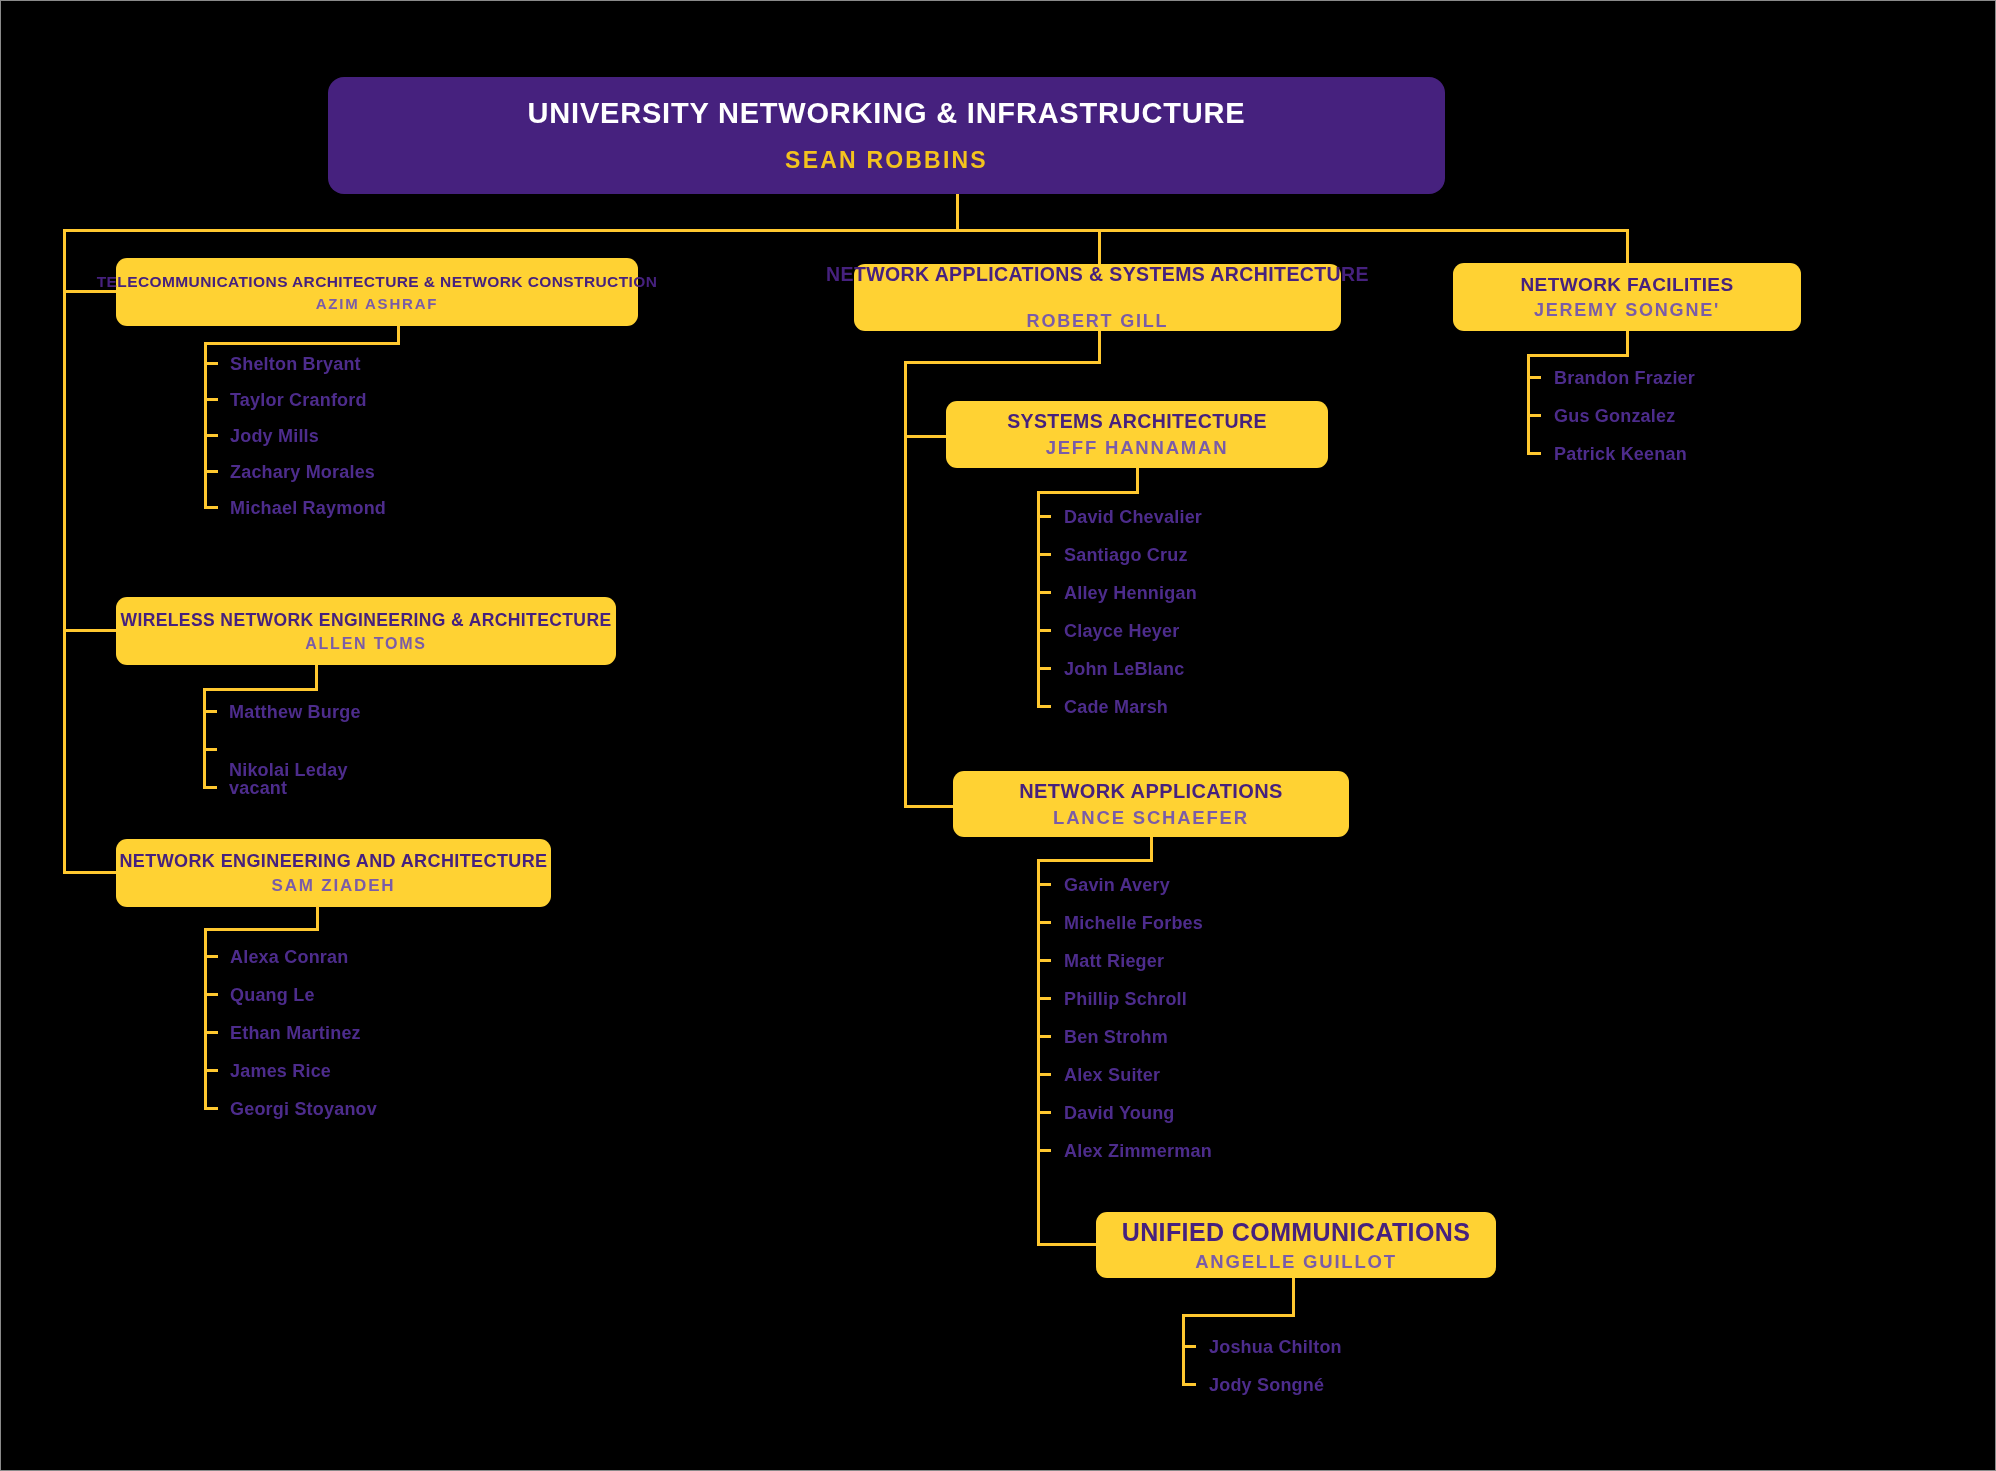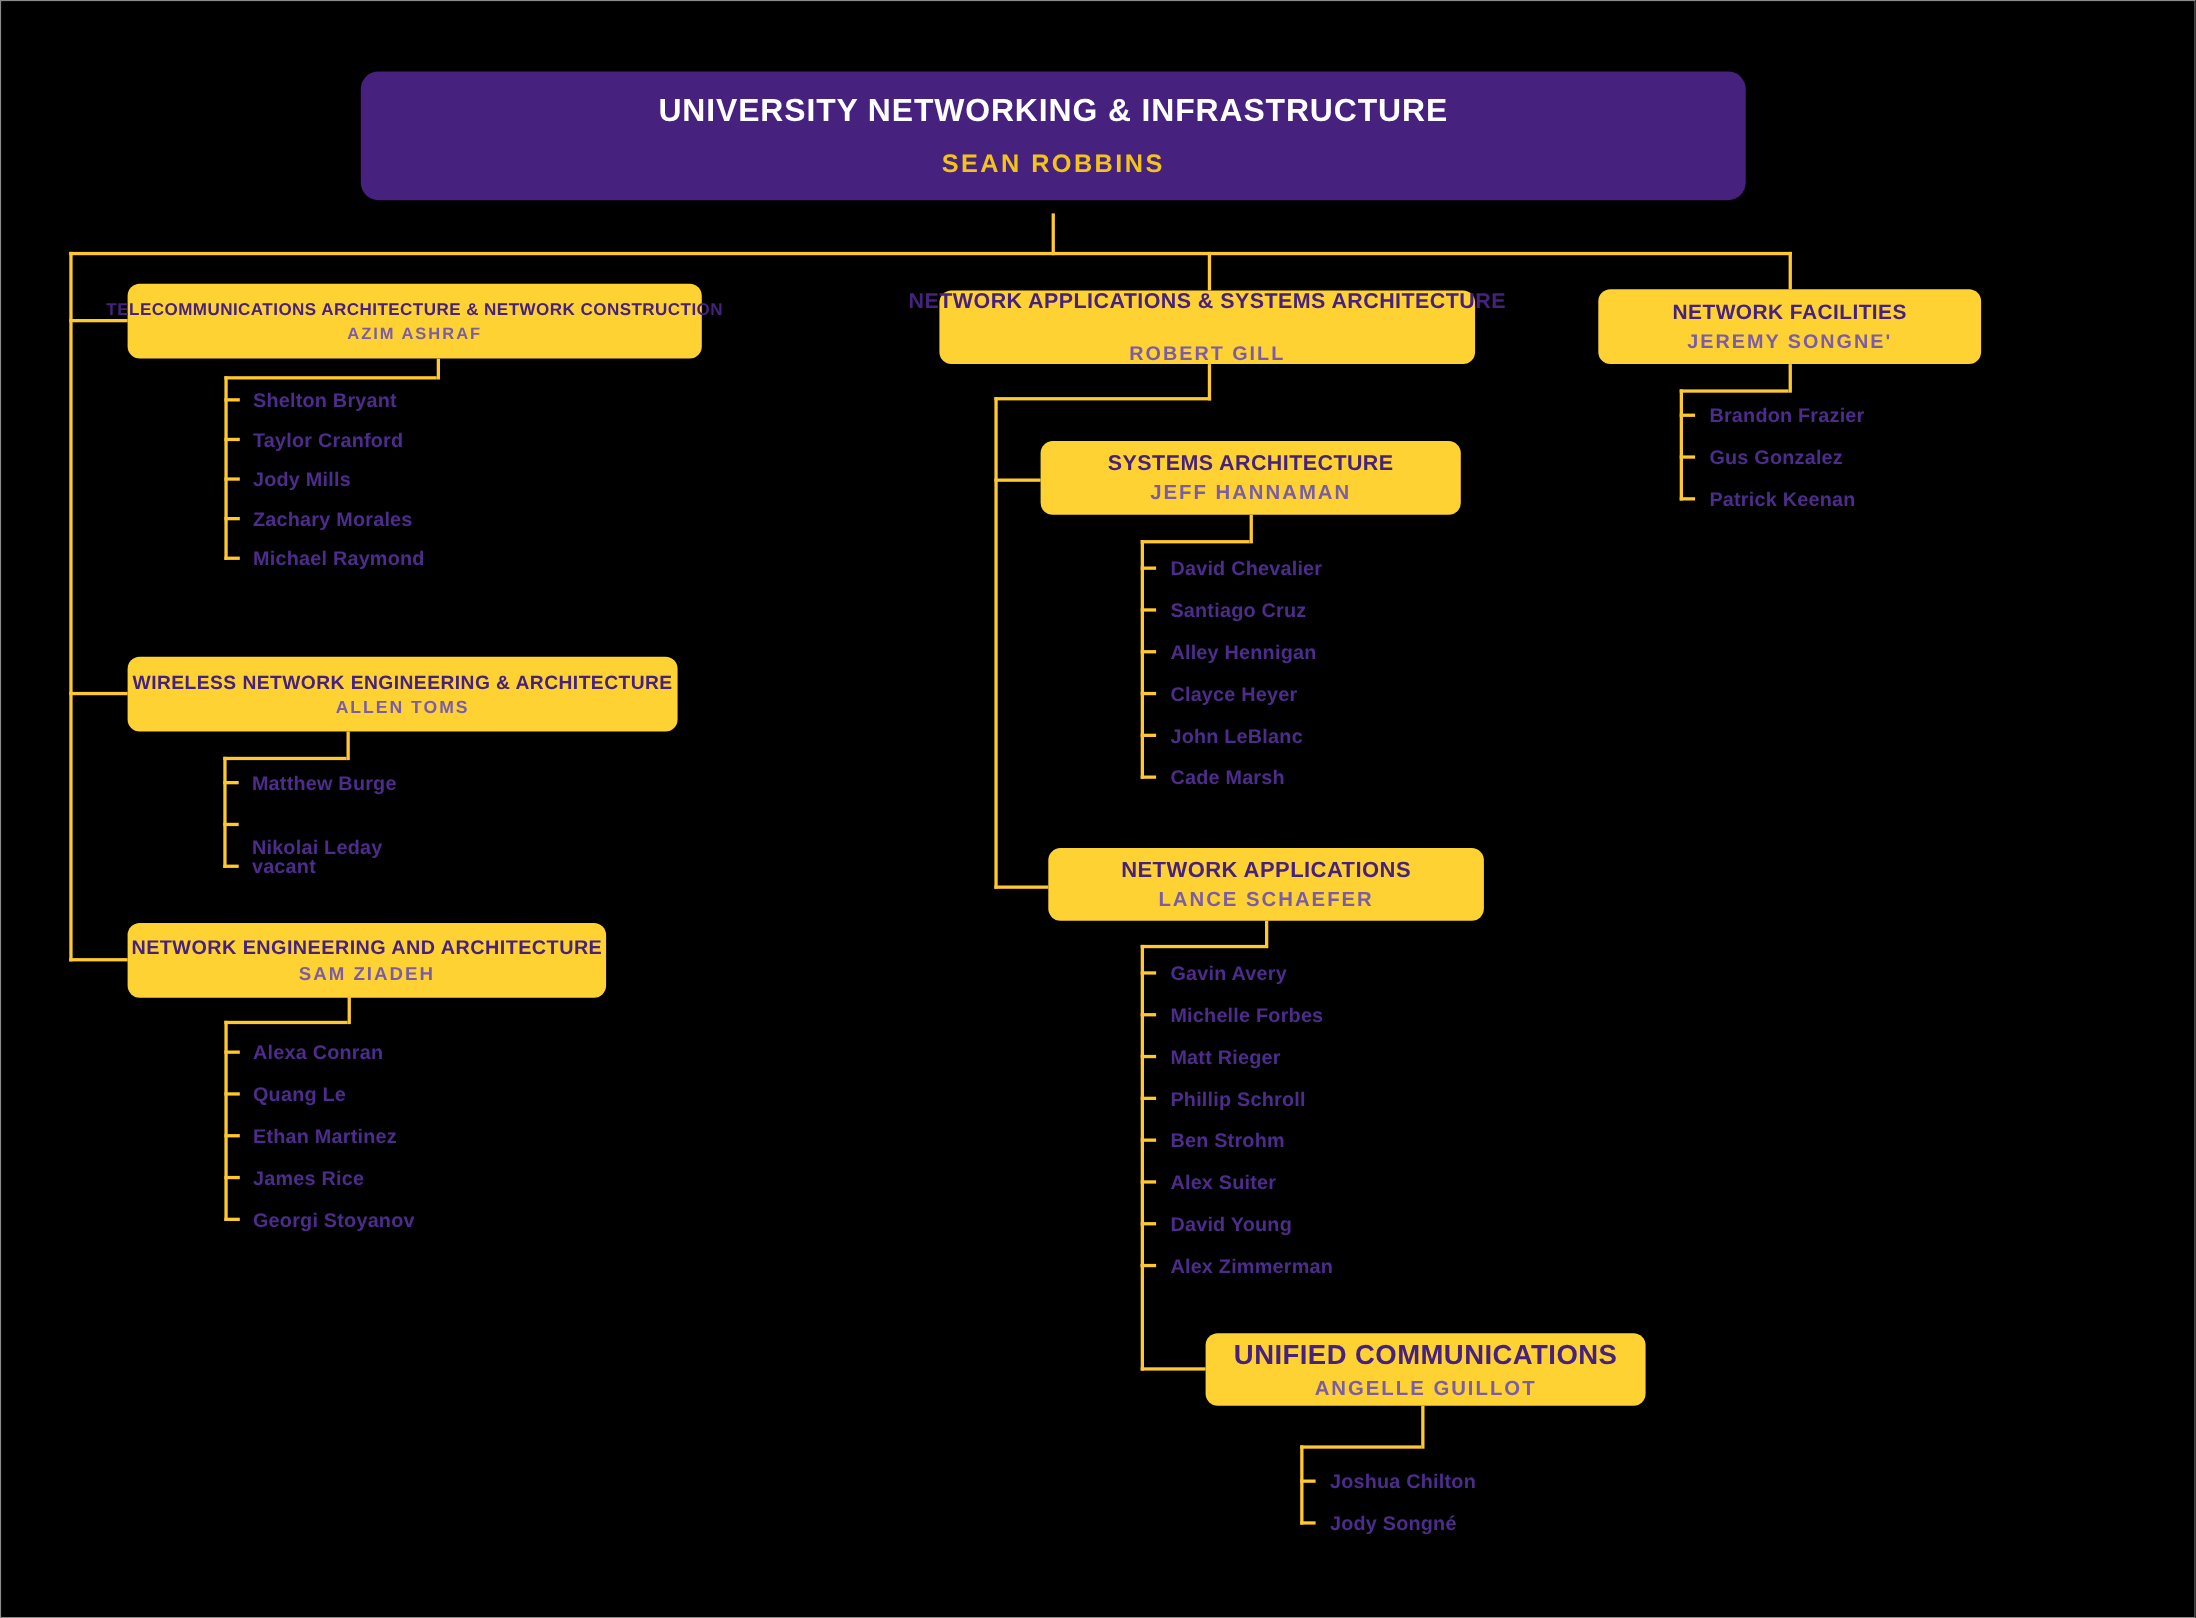--- a/index.html
+++ b/index.html
@@ -47,21 +47,21 @@
   .d4 .title{font-size:19.5px;} .d4 .lead{font-size:18.5px;}
   .d5 .title{font-size:20px;}   .d5 .lead{font-size:18.5px;}
   .d6 .title{font-size:25px;} .d6 .lead{font-size:18.5px;}
   .d7 .title{font-size:19px;}   .d7 .lead{font-size:18px;}
 </style>
 </head>
 <body>
 
 <div id="canvas">
 
-  <div class="box root" style="left:327px;top:64px;width:1259px;height:117px">
+  <div class="box root" style="left:327px;top:76px;width:1117px;height:117px">
     <div class="title">UNIVERSITY NETWORKING &amp; INFRASTRUCTURE</div>
     <div class="lead">SEAN ROBBINS</div>
   </div>
 
   <div class="box d0" style="left:115px;top:257px;width:522px;height:68px">
     <div class="title">TELECOMMUNICATIONS ARCHITECTURE &amp; NETWORK CONSTRUCTION</div>
     <div class="lead">AZIM ASHRAF</div>
   </div>
 
   <div class="box d1" style="left:115px;top:596px;width:500px;height:68px">

